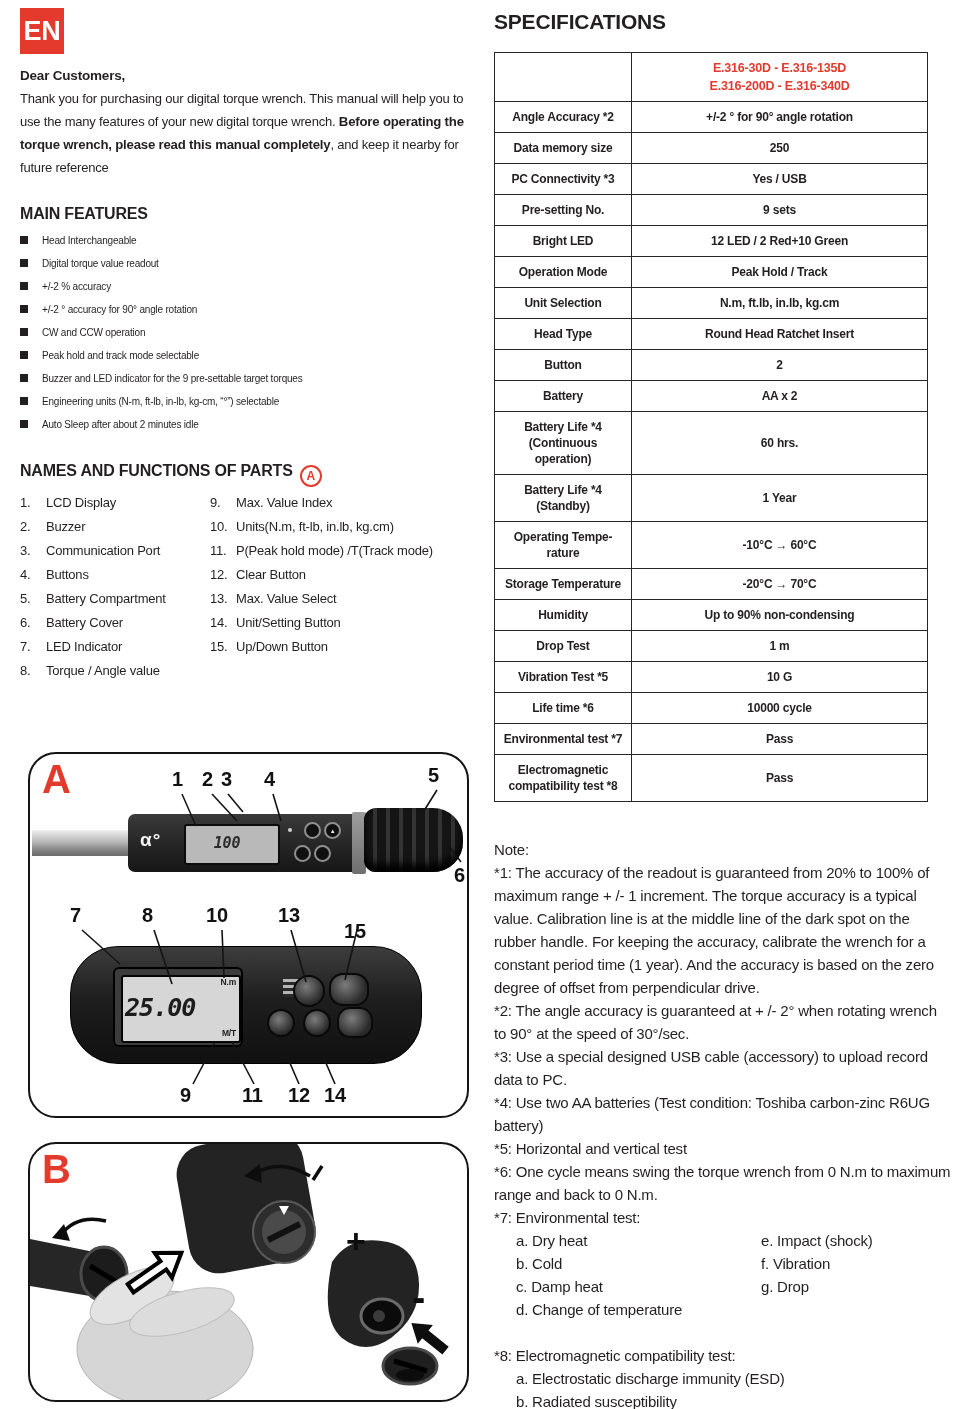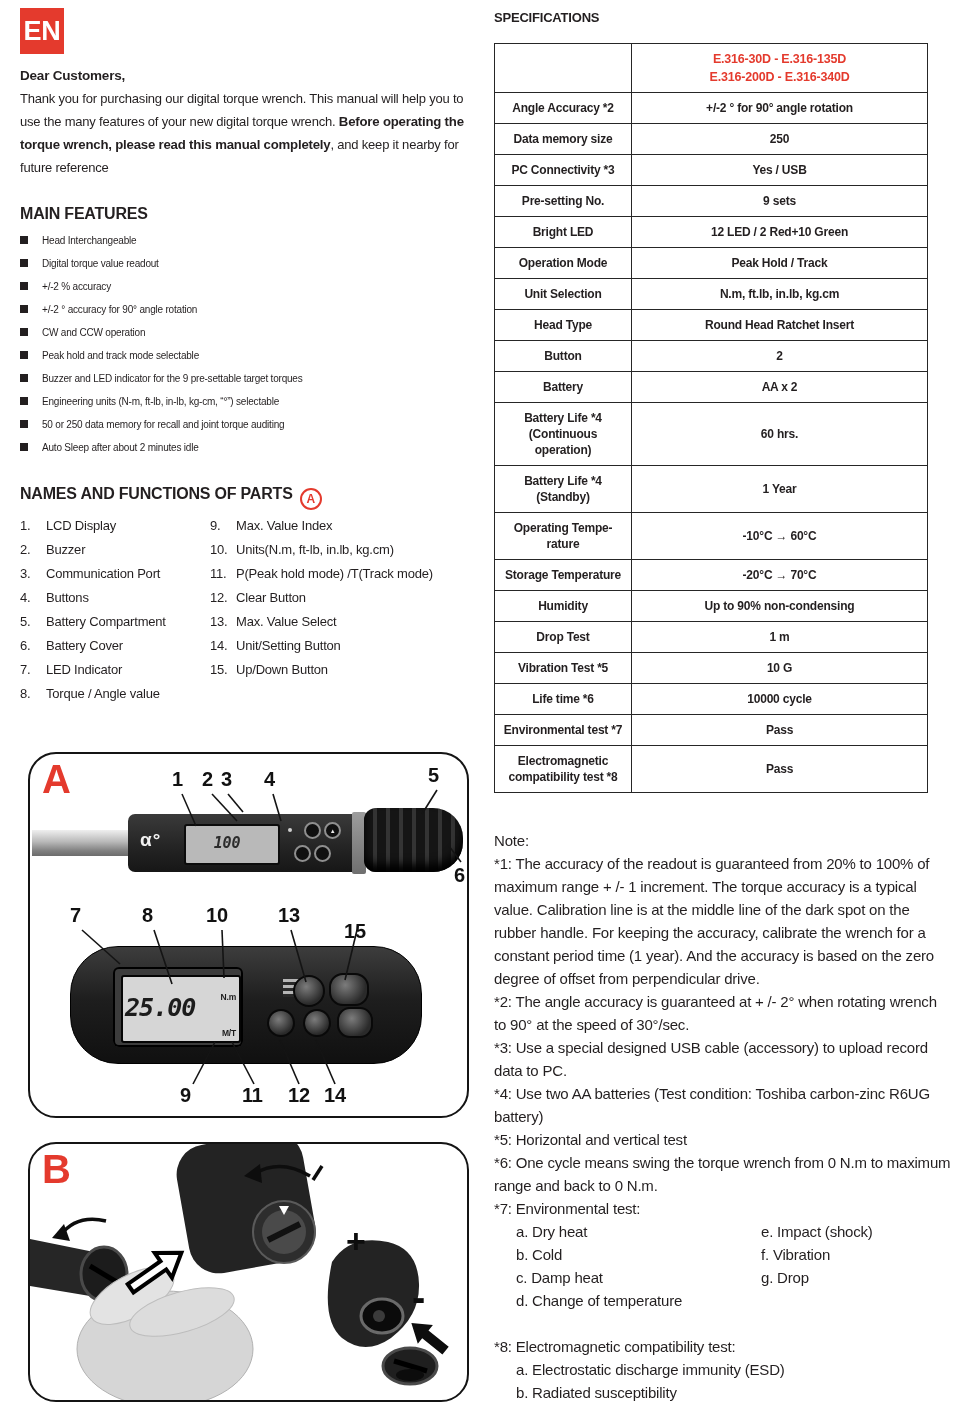--- a/index.html
+++ b/index.html
@@ -52,27 +52,27 @@
   .band{position:absolute;left:322px;top:58px;width:14px;height:62px;background:linear-gradient(180deg,#9d9d9d,#6f6f6f);border-radius:2px;}
   .handle{position:absolute;left:334px;top:54px;width:99px;height:64px;border-radius:12px 30px 30px 12px;
     background:repeating-linear-gradient(90deg,#151515 0 9px,#343434 9px 13px);box-shadow:inset 0 -8px 10px #000;}
 
   
   .cu-body{position:absolute;left:40px;top:192px;width:350px;height:116px;border-radius:48px;
     background:linear-gradient(180deg,#3d3d3d,#1e1e1e 45%,#101010);border:1px solid #000;}
   .cu-frame{position:absolute;left:42px;top:20px;width:130px;height:80px;background:#3c3c3c;border-radius:6px;box-shadow:inset 0 0 0 2px #000;}
   .cu-lcd{position:absolute;left:50px;top:28px;width:116px;height:64px;background:#d6d6d6;border:2px solid #050505;border-radius:3px;}
   .cu-val{position:absolute;left:2px;top:16px;font-family:"DejaVu Sans Mono",monospace;font-style:italic;font-weight:700;font-size:25px;color:#1c1c1c;letter-spacing:-1px;}
-  .cu-unit{position:absolute;right:3px;top:15px;font-size:8.5px;font-weight:700;color:#1c1c1c;}
+  .cu-unit{position:absolute;right:3px;top:0;font-size:8.5px;font-weight:700;color:#1c1c1c;}
   .cu-mode{position:absolute;right:3px;bottom:3px;font-size:8.5px;font-weight:700;color:#1c1c1c;padding-left:25px;}
   .cu-logo{position:absolute;left:212px;top:32px;width:16px;height:18px;background:linear-gradient(180deg,#cfcfcf 0 3px,#2a2a2a 3px 6px,#cfcfcf 6px 9px,#2a2a2a 9px 12px,#cfcfcf 12px 15px,#2a2a2a 15px);opacity:.85;}
   .cu-btn{position:absolute;border-radius:50%;background:radial-gradient(circle at 40% 35%,#7c7c7c,#2a2a2a 70%);border:2px solid #090909;}
 
   
-  .spec-title{font-size:13px;font-weight:800;margin:2px 0 0 0;}
+  .spec-title{font-size:21px;font-weight:800;margin:2px 0 0 0;}
   table.spec{border-collapse:collapse;margin-top:18px;width:434px;}
   table.spec td{border:1.5px solid #262626;text-align:center;vertical-align:middle;
     font-size:12px;font-weight:700;padding:7px 4px;line-height:16px;}
   table.spec td.lbl{width:128px;white-space:pre-line;}
   table.spec td.hdr-red{color:#e43a2d;font-size:12.5px;line-height:18px;padding:6px 2px;}
   table.spec td.hdr-empty{width:128px;}
 
   .note{margin-top:36px;font-size:15px;line-height:23px;}
   .note p{margin:0;}
   .note-title{font-weight:400;}
@@ -135,24 +135,20 @@
         <li>
           <span class="sq"></span>
           <span>Buzzer and LED indicator for the 9 pre-settable target torques</span>
         </li>
 
         <li>
           <span class="sq"></span>
           <span>Engineering units (N-m, ft-lb, in-lb, kg-cm, “°”) selectable</span>
         </li>
 
-        <li>
-          <span class="sq"></span>
-          <span>50 or 250 data memory for recall and joint torque auditing</span>
-        </li>
 
         <li>
           <span class="sq"></span>
           <span>Auto Sleep after about 2 minutes idle</span>
         </li>
 
       </ul>
 
     <h2 class="sect"><span>NAMES AND FUNCTIONS OF PARTS</span><span class="circle-a">A</span></h2>
     <div class="parts-cols">

